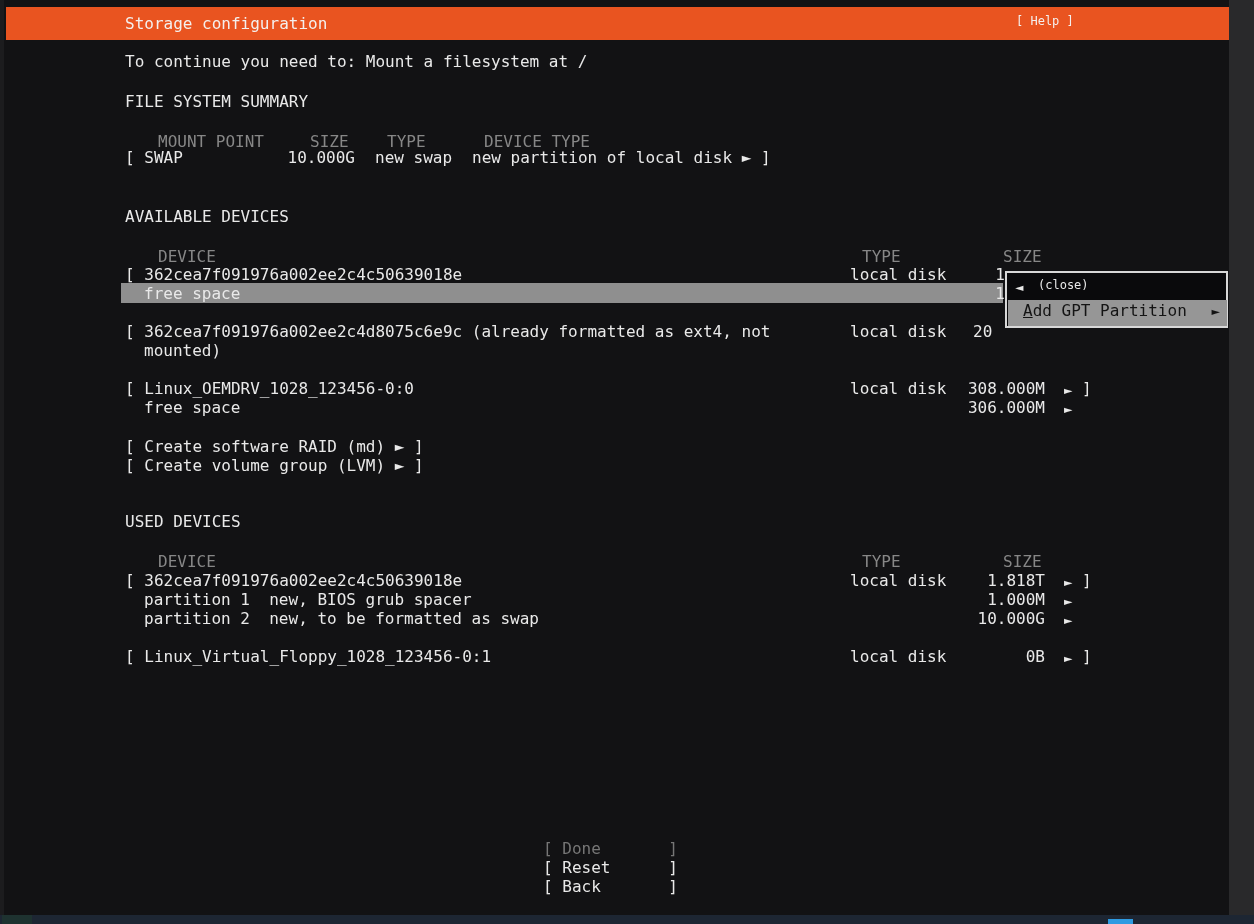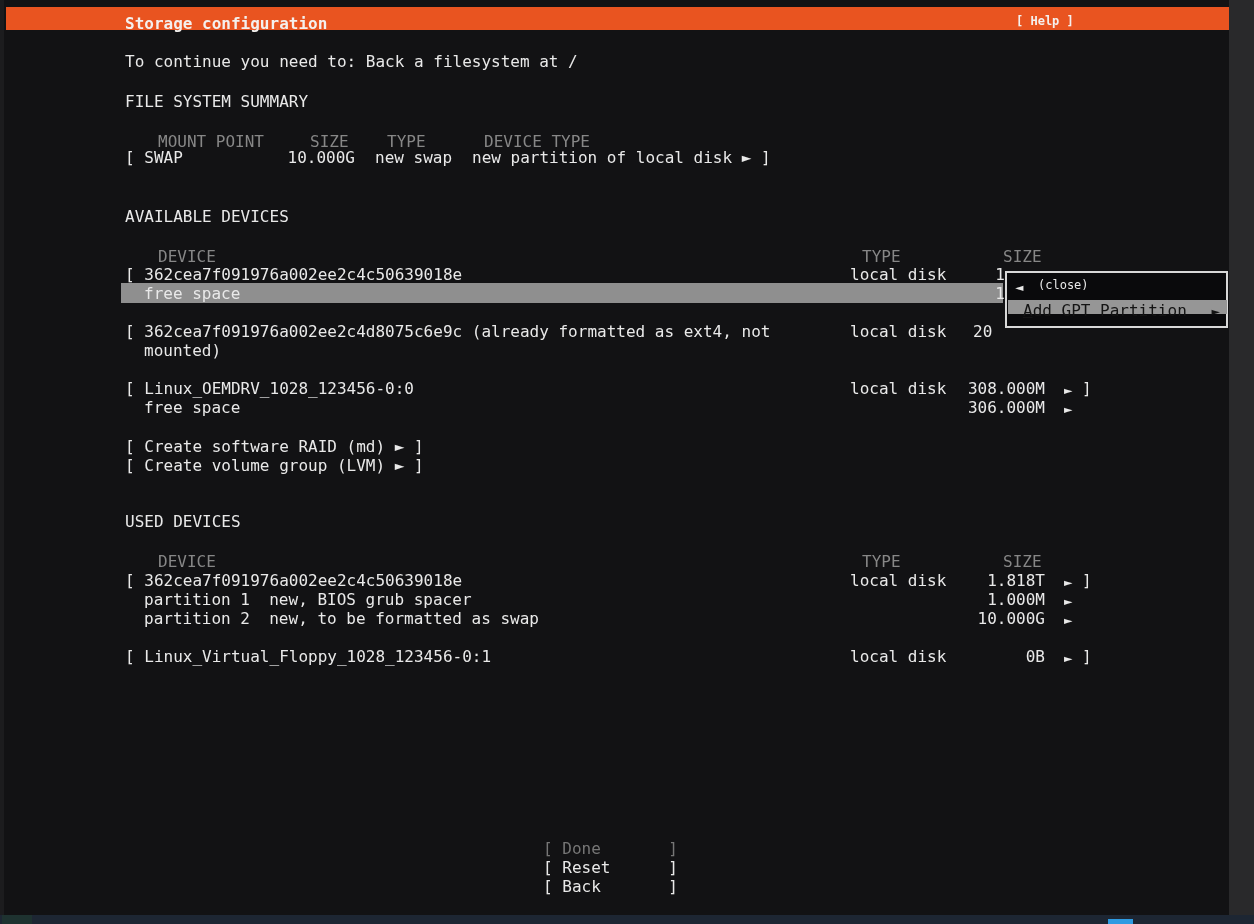--- a/index.html
+++ b/index.html
@@ -4,21 +4,21 @@
 <style>
   html,body{margin:0;padding:0;background:#0b0b0d;}
   .stage{
     position:relative;width:1254px;height:924px;overflow:hidden;
     background:#121214;
     font-family:"DejaVu Sans Mono","Liberation Mono",monospace;
   }
   .t{position:absolute;white-space:pre;font-size:16px;line-height:19px;color:#e9e9e9;}
   .dim{color:#878787;padding-left:12px;}
   
-  .titlebar{position:absolute;left:6px;top:7px;width:1223px;height:23px;background:#E95420;font-weight:bold;}
+  .titlebar{position:absolute;left:6px;top:7px;width:1223px;height:33px;background:#E95420;}
   .titlebar .title{position:absolute;left:119px;top:7px;font-size:16px;color:#f4f0ee;white-space:pre;}
   .titlebar .help{position:absolute;left:1010px;top:7px;font-size:12px;color:#f4f0ee;white-space:pre;cursor:pointer;}
   
   .c-dev{left:125px;}
   .c-sub{left:144px;}
   .c-type{left:850px;}
   .size{left:900px;width:145px;text-align:right;}
   .sizeclip{left:900px;width:105px;text-align:right;overflow:hidden;}
   .arrowcol{left:1064px;}
   .bracketcol{left:1082px;}
@@ -26,21 +26,21 @@
   .fs-mp{left:146px;} .fs-size{left:270px;width:85px;text-align:right;} .fs-type{left:375px;} .fs-dt{left:472px;}
   
   .selbar{position:absolute;left:121px;top:283px;width:882px;height:20px;background:#8f8f8f;}
   .ontop{z-index:2;}
   
   .popup{position:absolute;left:1005px;top:271px;width:223px;height:57px;background:#0a0a0c;
          border:2px solid #d8d8d8;box-sizing:border-box;z-index:5;}
   .popup .row-close{position:absolute;left:0;top:5px;width:100%;height:20px;cursor:pointer;}
   .popup .row-close .arr{position:absolute;left:8px;top:1px;font-size:14px;color:#e9e9e9;}
   .popup .row-close .lbl{position:absolute;left:31px;top:0;font-size:12px;color:#e9e9e9;white-space:pre;}
-  .popup .row-add{position:absolute;left:1px;top:27px;width:219px;height:14px;background:#969696;cursor:pointer;}
+  .popup .row-add{position:absolute;left:1px;top:27px;width:219px;height:26px;background:#969696;cursor:pointer;}
   .popup .row-add .lbl{position:absolute;left:15px;top:1px;font-size:16px;color:#141414;white-space:pre;}
   .popup .row-add .hot{text-decoration:underline;}
   .popup .row-add .arr{position:absolute;right:7px;top:3px;font-size:14px;color:#141414;}
   .arrow{font-size:14px;}
   
   .footer-btn{left:543px;cursor:pointer;}
   .btn-dim{color:#767676;}
   
   .left-edge{position:absolute;left:0;top:0;width:4px;height:915px;background:#1c1c1e;}
   .right-strip{position:absolute;left:1229px;top:0;width:25px;height:915px;background:#29292b;}
@@ -52,21 +52,21 @@
 </head>
 <body>
 
 <div class="stage">
 
   <div class="titlebar">
     <span class="title">Storage configuration</span>
     <span class="help">[ Help ]</span>
   </div>
 
-  <div class="t c-dev" style="top:52px">To continue you need to: Back a filesystem at /</div>
+  <div class="t c-dev" style="top:52px">To continue you need to: Mount a filesystem at /</div>
 
   <div class="t c-dev" style="top:92px">FILE SYSTEM SUMMARY</div>
   <div class="t dim fs-mp" style="top:132px">MOUNT POINT</div>
   <div class="t dim" style="top:132px;left:298px">SIZE</div>
   <div class="t dim fs-type" style="top:132px">TYPE</div>
   <div class="t dim fs-dt" style="top:132px">DEVICE TYPE</div>
 
   <div class="rowhit">
     <span class="t c-dev" style="top:148px">[ SWAP</span>
     <span class="t fs-size" style="top:148px">10.000G</span>

